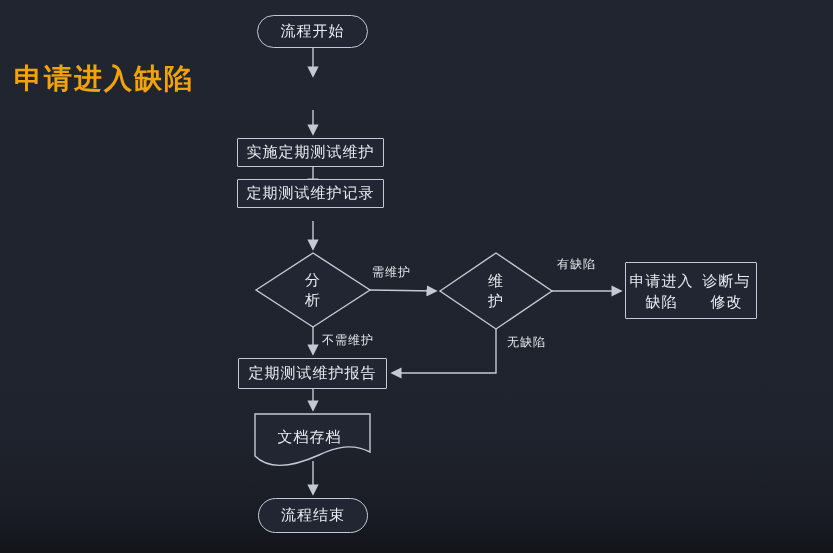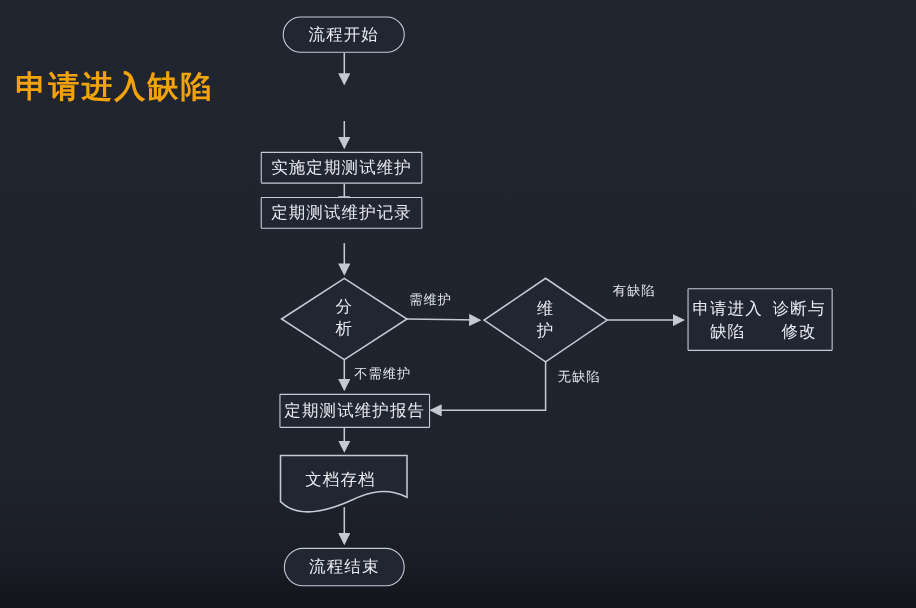--- a/index.html
+++ b/index.html
@@ -88,21 +88,21 @@
 
   <div class="node process" style="left:237px;top:179px;width:147px;height:29px;">
     <span>定期测试维护记录</span>
   </div>
 
   <div class="node process multiline" style="left:625px;top:262px;width:132px;height:57px;line-height:21px;">
     <span>申请进入缺陷</span>
     <span>诊断与修改</span>
   </div>
 
-  <div class="node process" style="left:254px;top:358px;width:137px;height:31px;">
+  <div class="node process" style="left:238px;top:358px;width:149px;height:31px;">
     <span>定期测试维护报告</span>
   </div>
 
   <div class="node terminator" style="left:258px;top:498px;width:110px;height:35px;">
     <span>流程结束</span>
   </div>
 
   <div class="shape-label" style="left:293px;top:263px;width:40px;height:54px;">
     <span>分</span>
     <span>析</span>

